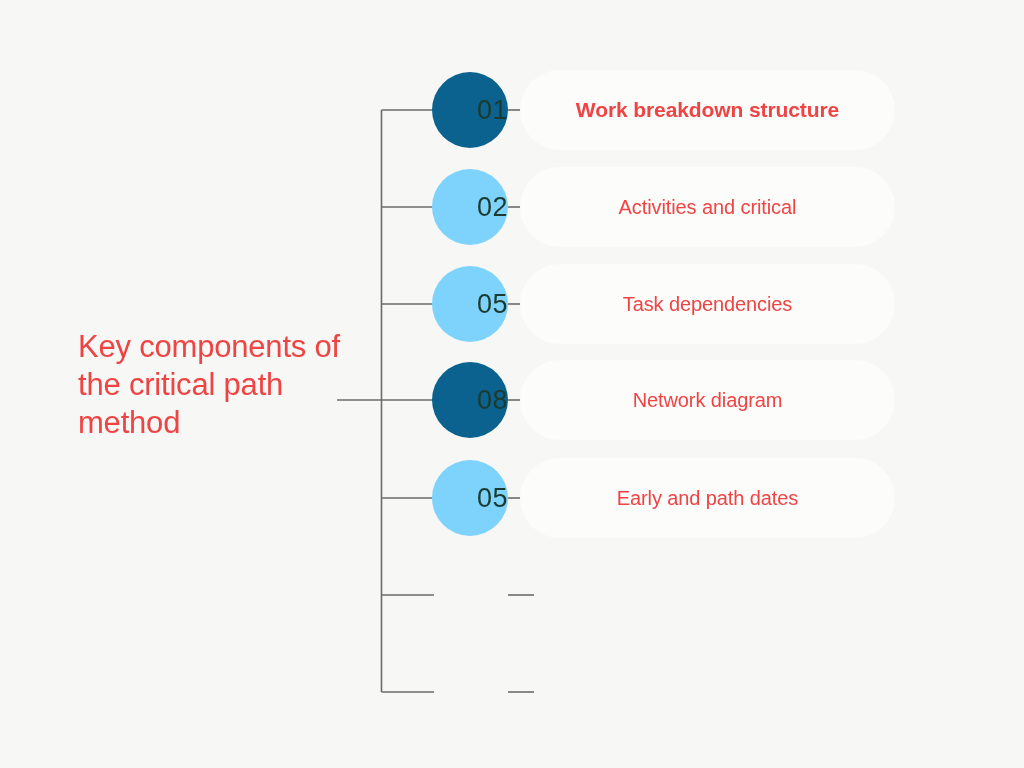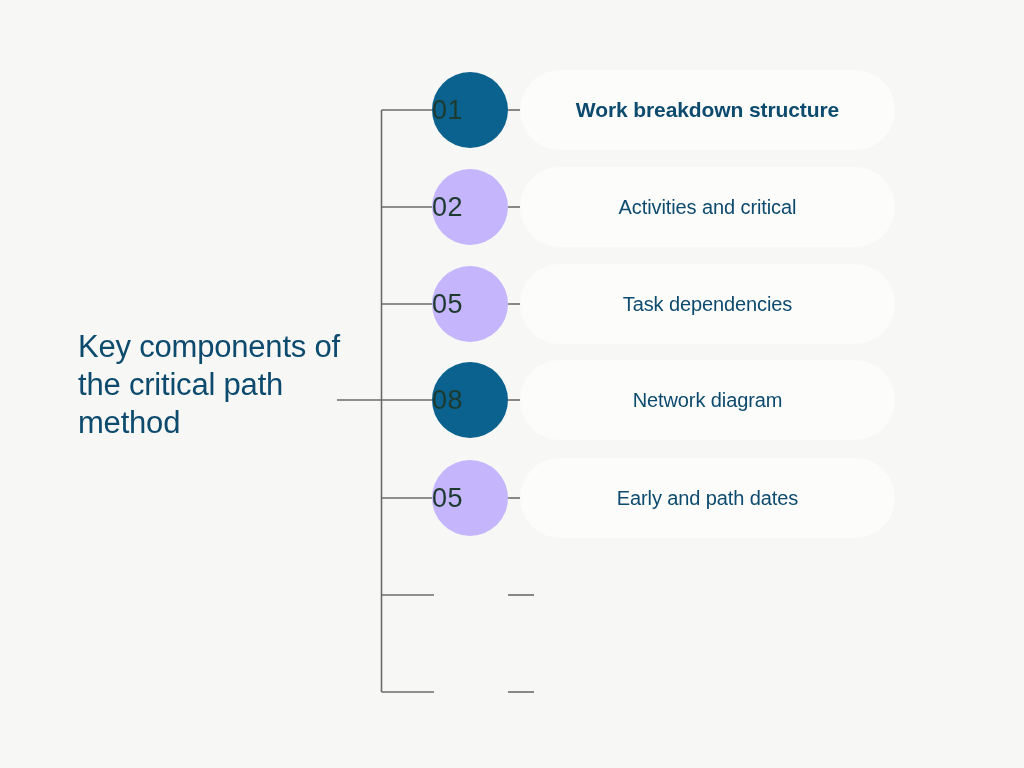--- a/index.html
+++ b/index.html
@@ -23,21 +23,21 @@
 
   
   .title {
     position: absolute;
     left: 78px;
     top: 328px;
     width: 275px;
     font-size: 31px;
     line-height: 38px;
     font-weight: 400;
-    color: #0c4a6e;
+    color: #ef4444;
     letter-spacing: -0.2px;
   }
 
   
   .connectors {
     position: absolute;
     left: 0;
     top: 0;
     width: 1024px;
     height: 768px;
@@ -53,48 +53,48 @@
     align-items: center;
   }
 
   .circle {
     width: 76px;
     height: 76px;
     border-radius: 50%;
     flex: 0 0 76px;
     display: flex;
     align-items: center;
-    justify-content: flex-start;
+    justify-content: flex-end;
     font-size: 27px;
     color: #1d3a2f;
     letter-spacing: 0.5px;
     z-index: 2;
   }
 
   .circle.dark  { background: #0b628f; }
-  .circle.light { background: #c4b5fd; }
+  .circle.light { background: #7dd3fc; }
 
   .pill {
     position: absolute;
     left: 88px;
     width: 375px;
     height: 80px;
     background: #fcfcfb;
     border-radius: 40px;
     display: flex;
     align-items: center;
     justify-content: center;
     text-align: center;
     padding: 0 26px;
     z-index: 1;
   }
 
   .pill-label {
     font-size: 20px;
-    color: #0c4a6e;
+    color: #ef4444;
     letter-spacing: -0.1px;
     line-height: 24px;
   }
 
   .pill.emphasis .pill-label {
     font-weight: 700;
     font-size: 21px;
   }
 </style>
 </head>

